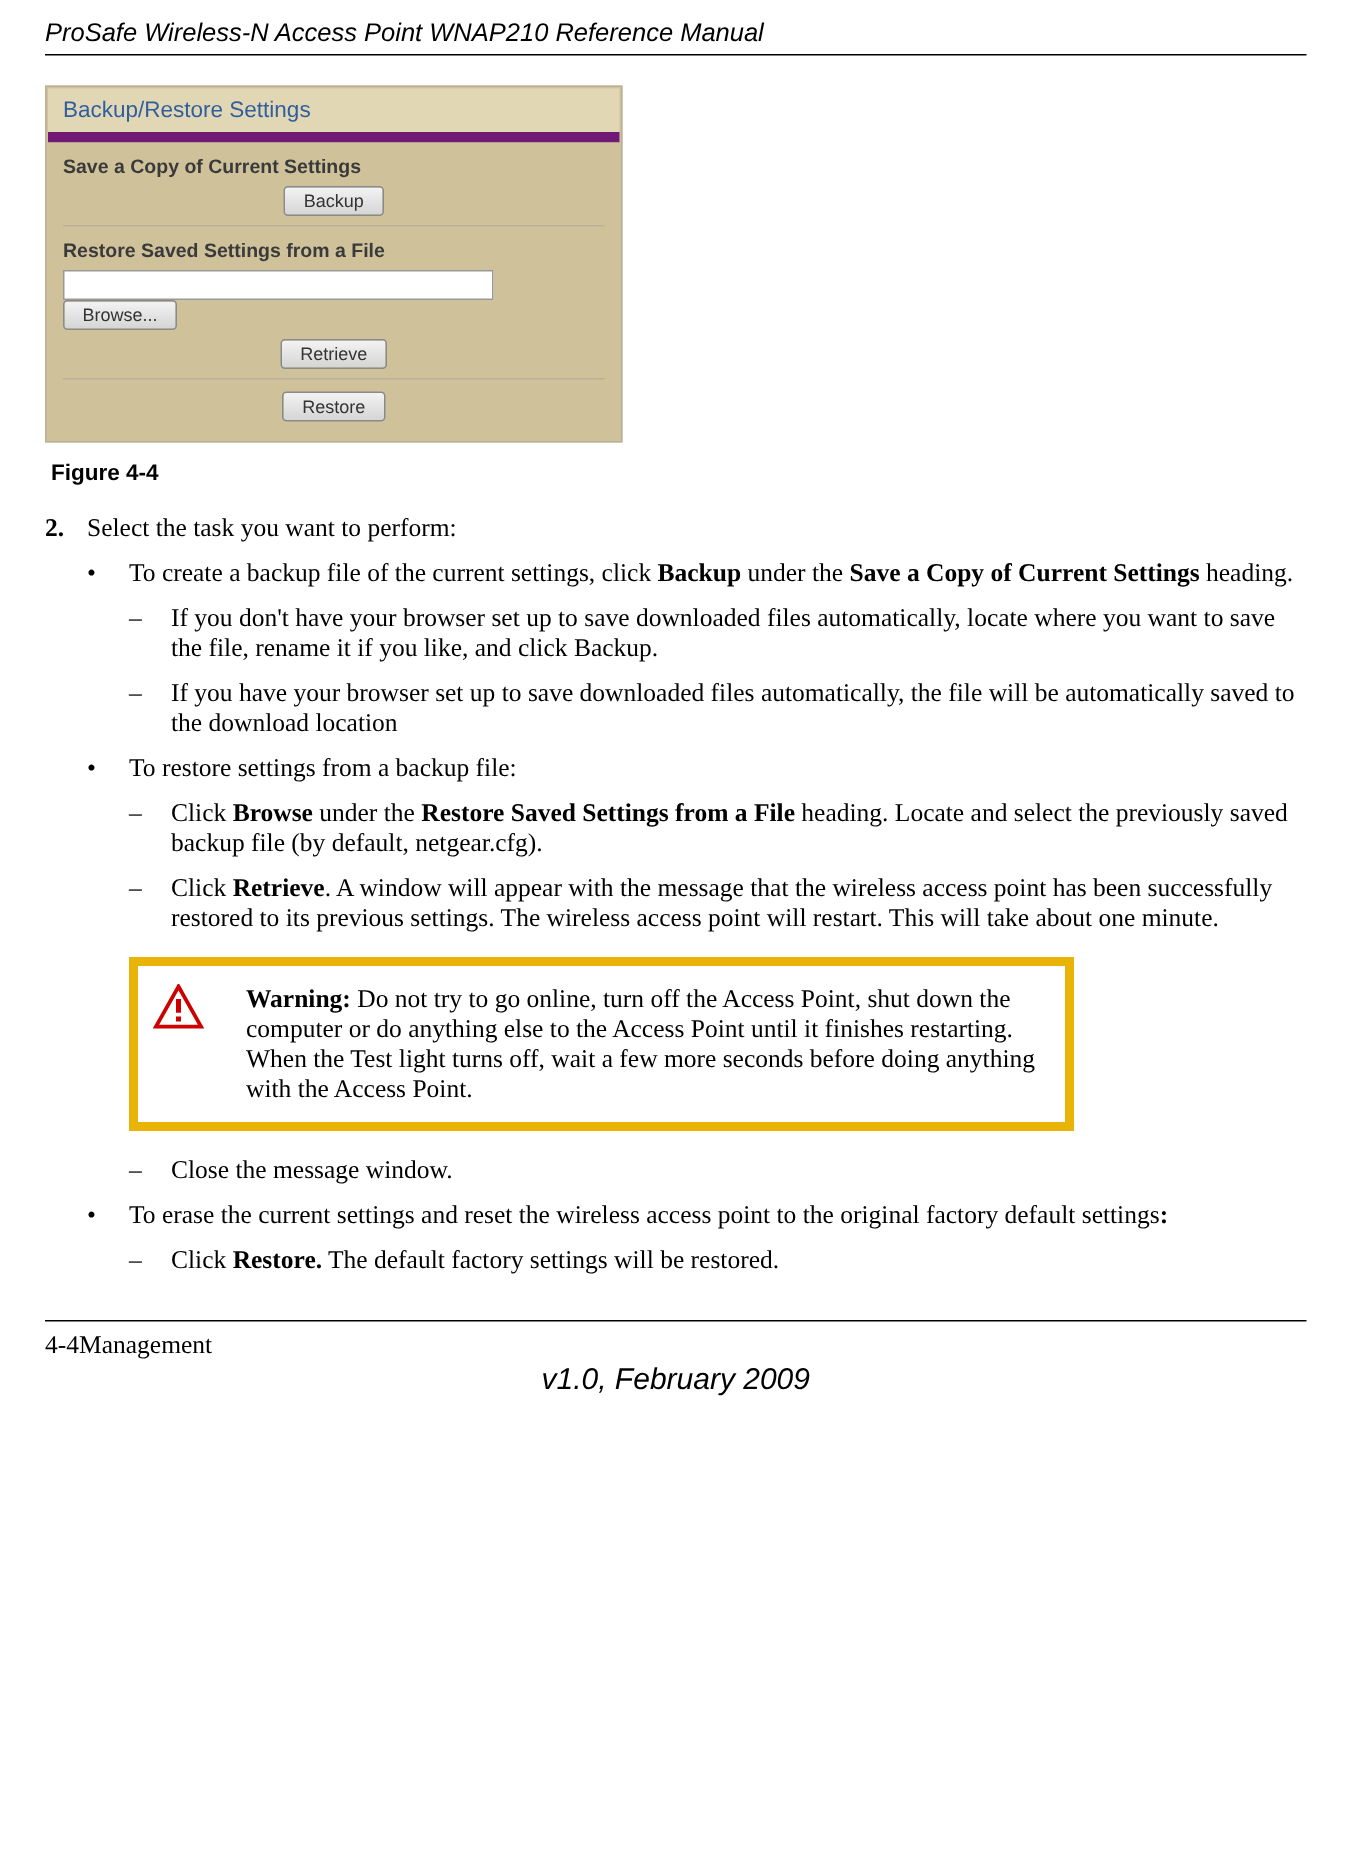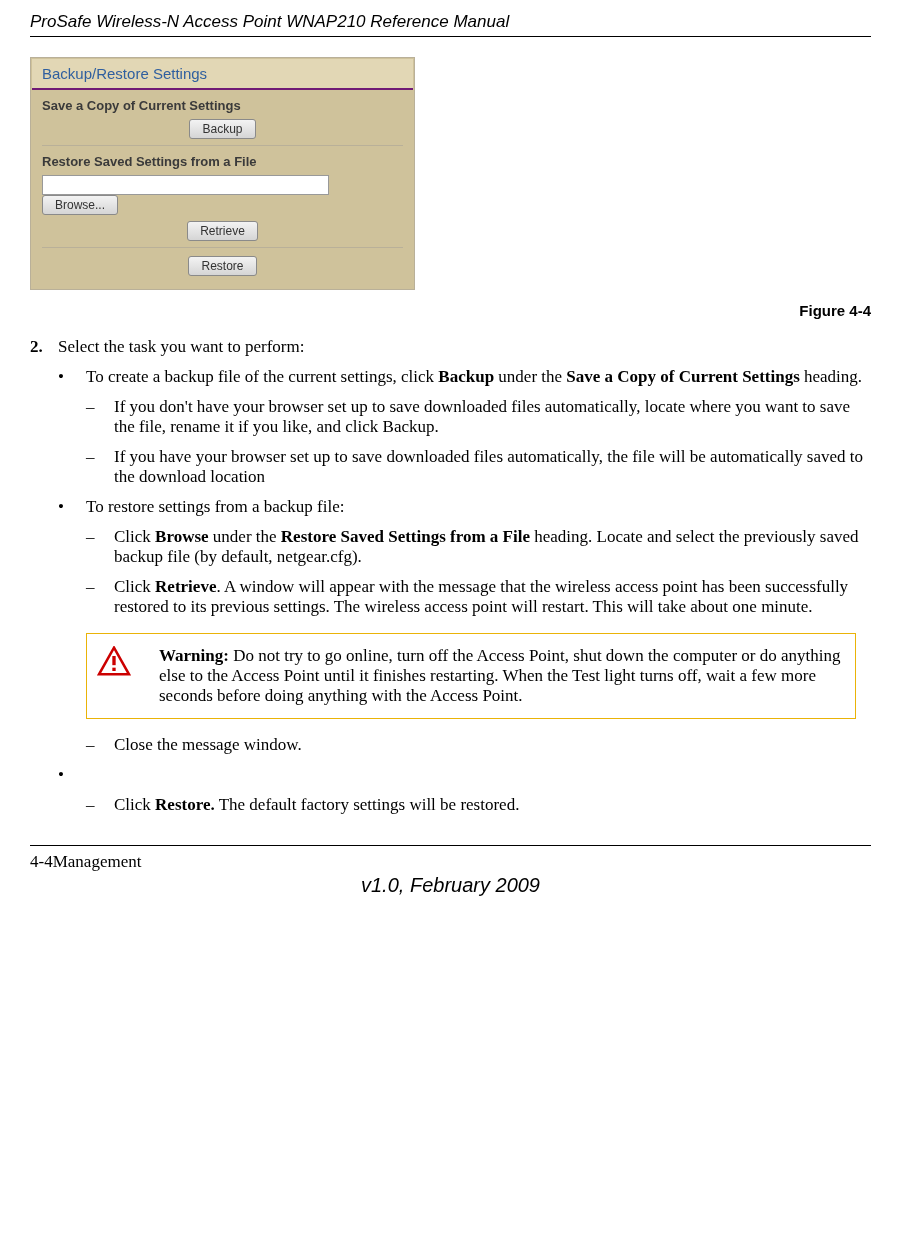--- a/index.html
+++ b/index.html
@@ -30,21 +30,21 @@
       border: 1px solid #b9b099;
       background: #cfc29b;
       padding: 1px;
     }
     .panel-title {
       font-family: Arial, Helvetica, sans-serif;
       font-size: 15px;
       color: #2f5f9f;
       background: #e2d7b5;
       padding: 6px 10px;
-      border-bottom: 2px solid #701a75;
+      border-bottom: 7px solid #701a75;
     }
     .panel-body {
       background: #cfc29b;
       padding: 8px 10px 10px 10px;
       font-family: Arial, Helvetica, sans-serif;
       font-size: 13px;
       color: #333;
     }
     .section-label {
       font-weight: bold;
@@ -75,21 +75,20 @@
     }
     .divider {
       border-top: 1px solid #b9b099;
       margin: 6px 0 8px 0;
     }
     .fig-caption {
       font-family: Arial, Helvetica, sans-serif;
       font-weight: bold;
       font-size: 15px;
       margin: 12px 0 18px 4px;
-      text-align: right;
     }
     ol.steps {
       list-style: none;
       padding: 0;
       margin: 0 0 0 0;
     }
     ol.steps > li {
       display: flex;
       margin-bottom: 8px;
     }
@@ -118,23 +117,23 @@
     }
     ul.level2 > li {
       display: flex;
       margin: 10px 0;
     }
     ul.level2 > li .dash {
       width: 28px;
       flex-shrink: 0;
     }
     .warning-box {
-      border: 1px solid #eab308;
+      border: 6px solid #eab308;
       margin: 16px 0 16px 56px;
-      width: 770px;
+      width: 630px;
     }
     .warning-box td {
       vertical-align: top;
       padding: 10px 8px;
       font-size: 17px;
     }
     .warn-icon svg {
       width: 34px;
       height: 30px;
     }
@@ -253,20 +252,23 @@
   <ul class="level2">
     <li>
       <span class="dash">–</span>
       <span>Close the message window.</span>
     </li>
   </ul>
 
   <ul class="level1">
     <li>
       <span class="bullet">•</span>
+      <span>
+        <span>To erase the current settings and reset the wireless access point to the original factory default settings</span><b>:</b>
+      </span>
     </li>
   </ul>
   <ul class="level2">
     <li>
       <span class="dash">–</span>
       <span>
         <span>Click </span><b>Restore.</b><span> The default factory settings will be restored.</span>
       </span>
     </li>
   </ul>

